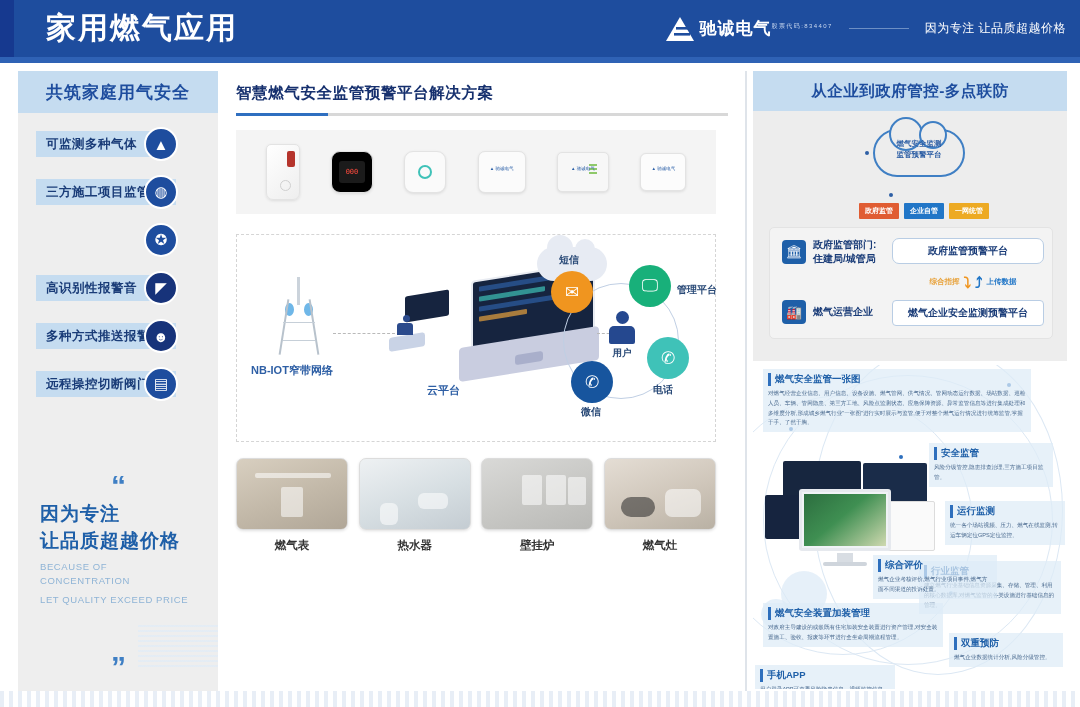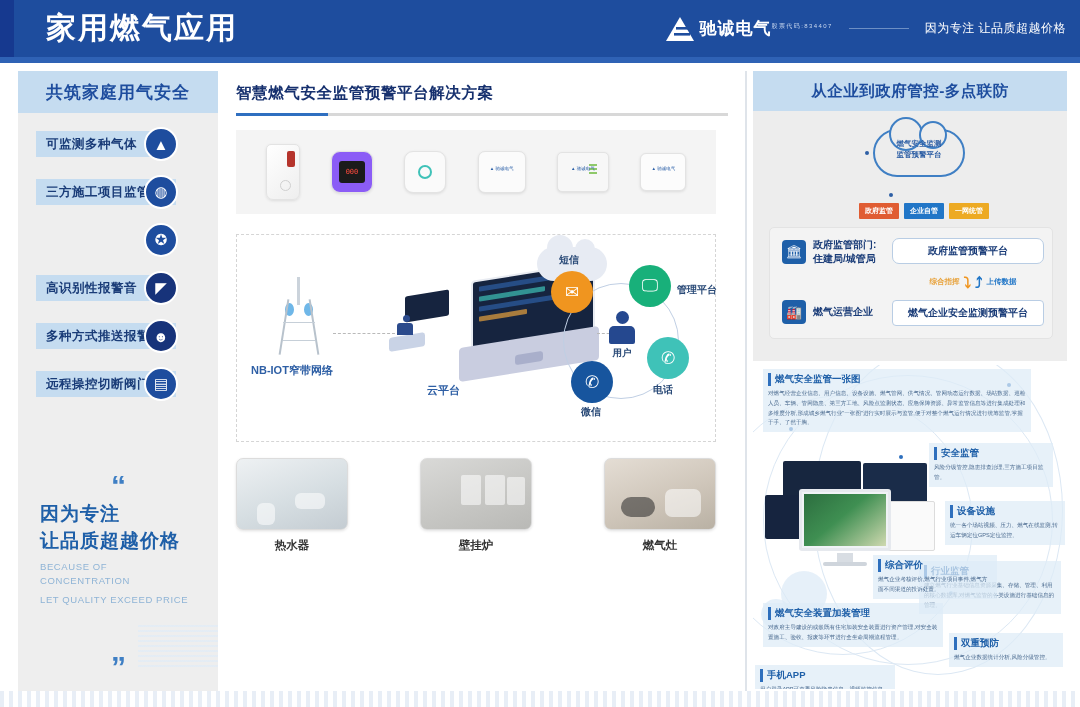--- a/index.html
+++ b/index.html
@@ -146,21 +146,21 @@
   .product {
     position: relative;
     background: #fcfcfc;
     border: 1px solid #e3e3e3;
     border-radius: 6px;
     box-shadow: 0 1px 3px rgba(0,0,0,.10);
   }
   .p1 { width: 34px; height: 56px; border-radius: 5px 5px 7px 7px; background: linear-gradient(135deg,#ffffff,#eeeeee); }
   .p1::before { content:""; position:absolute; right:4px; top:6px; width:8px; height:16px; background:#b5342c; border-radius:2px; }
   .p1::after { content:""; position:absolute; left:13px; bottom:8px; width:9px; height:9px; border:1px solid #d0d0d0; border-radius:50%; }
-  .p2 { width: 42px; height: 42px; border-radius: 9px; background: #8b5cf6; display:flex; align-items:center; justify-content:center; }
+  .p2 { width: 42px; height: 42px; border-radius: 9px; background: #000000; display:flex; align-items:center; justify-content:center; }
   .p2 .scr { width: 26px; height: 22px; background: #1b1b1b; border-radius: 3px; display:flex; align-items:center; justify-content:center; color:#ff4a3d; font-size:7px; font-family:"DejaVu Sans Mono", monospace; }
   .p3 { width: 42px; height: 42px; border-radius: 9px; background: #fafafa; display:flex; align-items:center; justify-content:center; }
   .p3 .ring { width: 14px; height: 14px; border: 2px solid #3fc2b8; border-radius: 50%; }
   .p4 { width: 48px; height: 42px; border-radius: 7px; background: #fbfbfb; }
   .p5 { width: 52px; height: 40px; border-radius: 5px; background: #f7f7f7; }
   .p5 .leds { position:absolute; right:11px; top:11px; width:8px; }
   .p5 .leds i { display:block; width:8px; height:2px; margin-bottom:2px; background:#8fc96a; }
   .p6 { width: 46px; height: 38px; border-radius: 6px; background: #fcfcfc; }
   .plogo { position:absolute; left:50%; top:40%; transform:translate(-50%,-50%); font-size:4.5px; color:#2a5fa8; white-space:nowrap; }
 
@@ -611,20 +611,27 @@
         <div class="user-center">
           <div class="uhead"></div>
           <div class="ubody"></div>
           <div class="ulabel">用户</div>
         </div>
       </div>
     </div>
 
     <div class="apps">
       <div class="app">
+        <div class="app-photo ph1">
+          <div class="ph-el" style="left:44px;top:28px;width:22px;height:30px;"></div>
+          <div class="ph-el" style="left:18px;top:14px;width:76px;height:5px;"></div>
+        </div>
+        <div class="app-label">燃气表</div>
+      </div>
+      <div class="app">
         <div class="app-photo ph2">
           <div class="ph-el" style="left:58px;top:34px;width:30px;height:16px;border-radius:6px;"></div>
           <div class="ph-el" style="left:20px;top:44px;width:18px;height:22px;border-radius:6px;"></div>
         </div>
         <div class="app-label">热水器</div>
       </div>
       <div class="app">
         <div class="app-photo ph3">
           <div class="ph-el" style="left:40px;top:16px;width:20px;height:30px;"></div>
           <div class="ph-el" style="left:64px;top:16px;width:20px;height:30px;"></div>
@@ -713,21 +720,21 @@
 
       <div class="info i-map">
         <div class="info-head">燃气安全监管一张图</div>
         <div class="info-body">对燃气经营企业信息、用户信息、设备设施、燃气管网、供气情况、管网动态运行数据、场站数据、巡检人员、车辆、管网隐患、第三方工地、风险点监测状态、应急保障资源、异常监管信息等进行集成处理和多维度分析,形成城乡燃气行业"一张图"进行实时展示与监管,便于对整个燃气运行情况进行统筹监管,掌握于手、了然于胸。</div>
       </div>
       <div class="info i-safe">
         <div class="info-head">安全监管</div>
         <div class="info-body">风险分级管控,隐患排查治理,三方施工项目监管。</div>
       </div>
       <div class="info i-run">
-        <div class="info-head">设备设施</div>
+        <div class="info-head">运行监测</div>
         <div class="info-body">统一各个场站视频、压力、燃气在线监测,转运车辆定位GPS定位监控。</div>
       </div>
       <div class="info i-ind">
         <div class="info-head">行业监管</div>
         <div class="info-body">建立燃气行业基础信息资源采集、存储、管理、利用的核心数据库,对燃气监管的各类设施进行基础信息的管理。</div>
       </div>
       <div class="info i-dual">
         <div class="info-head">双重预防</div>
         <div class="info-body">燃气企业数据统计分析,风险分级管控。</div>
       </div>

